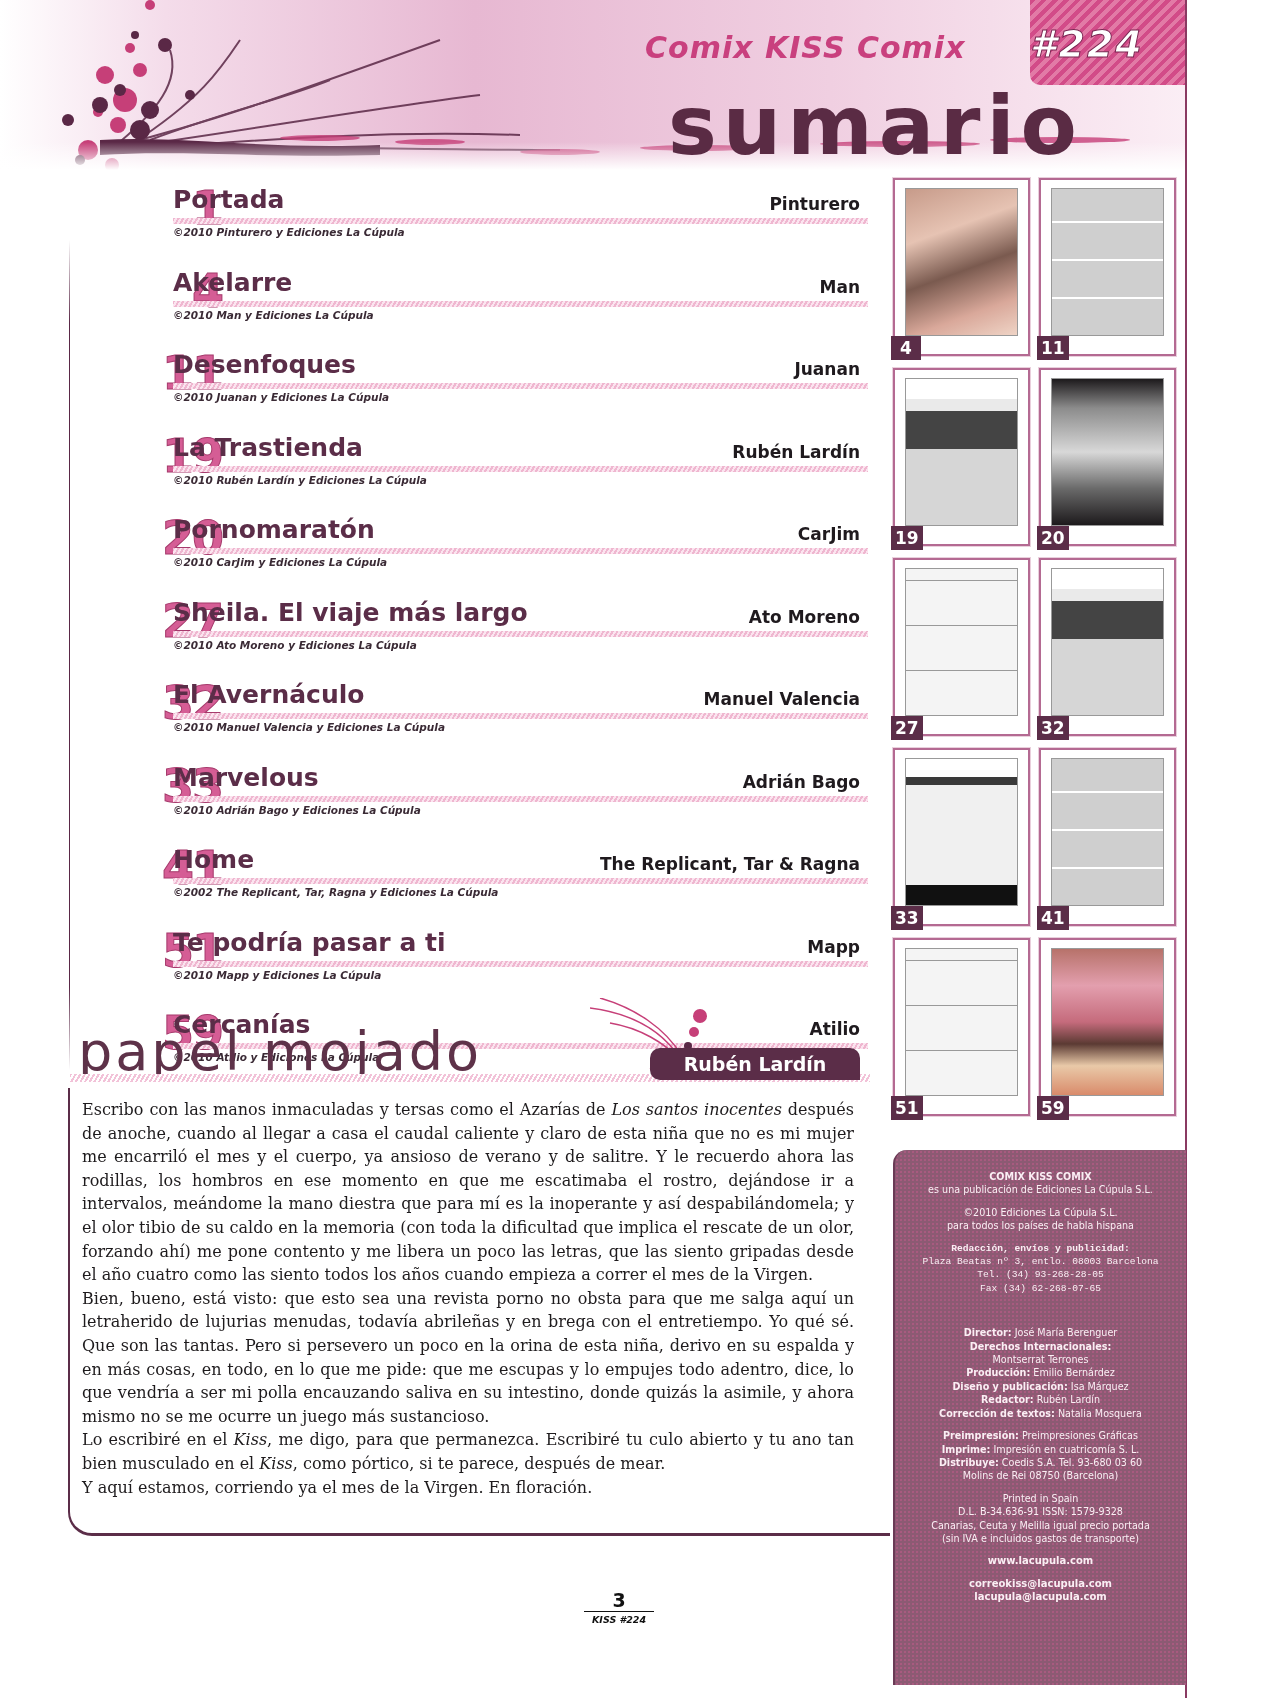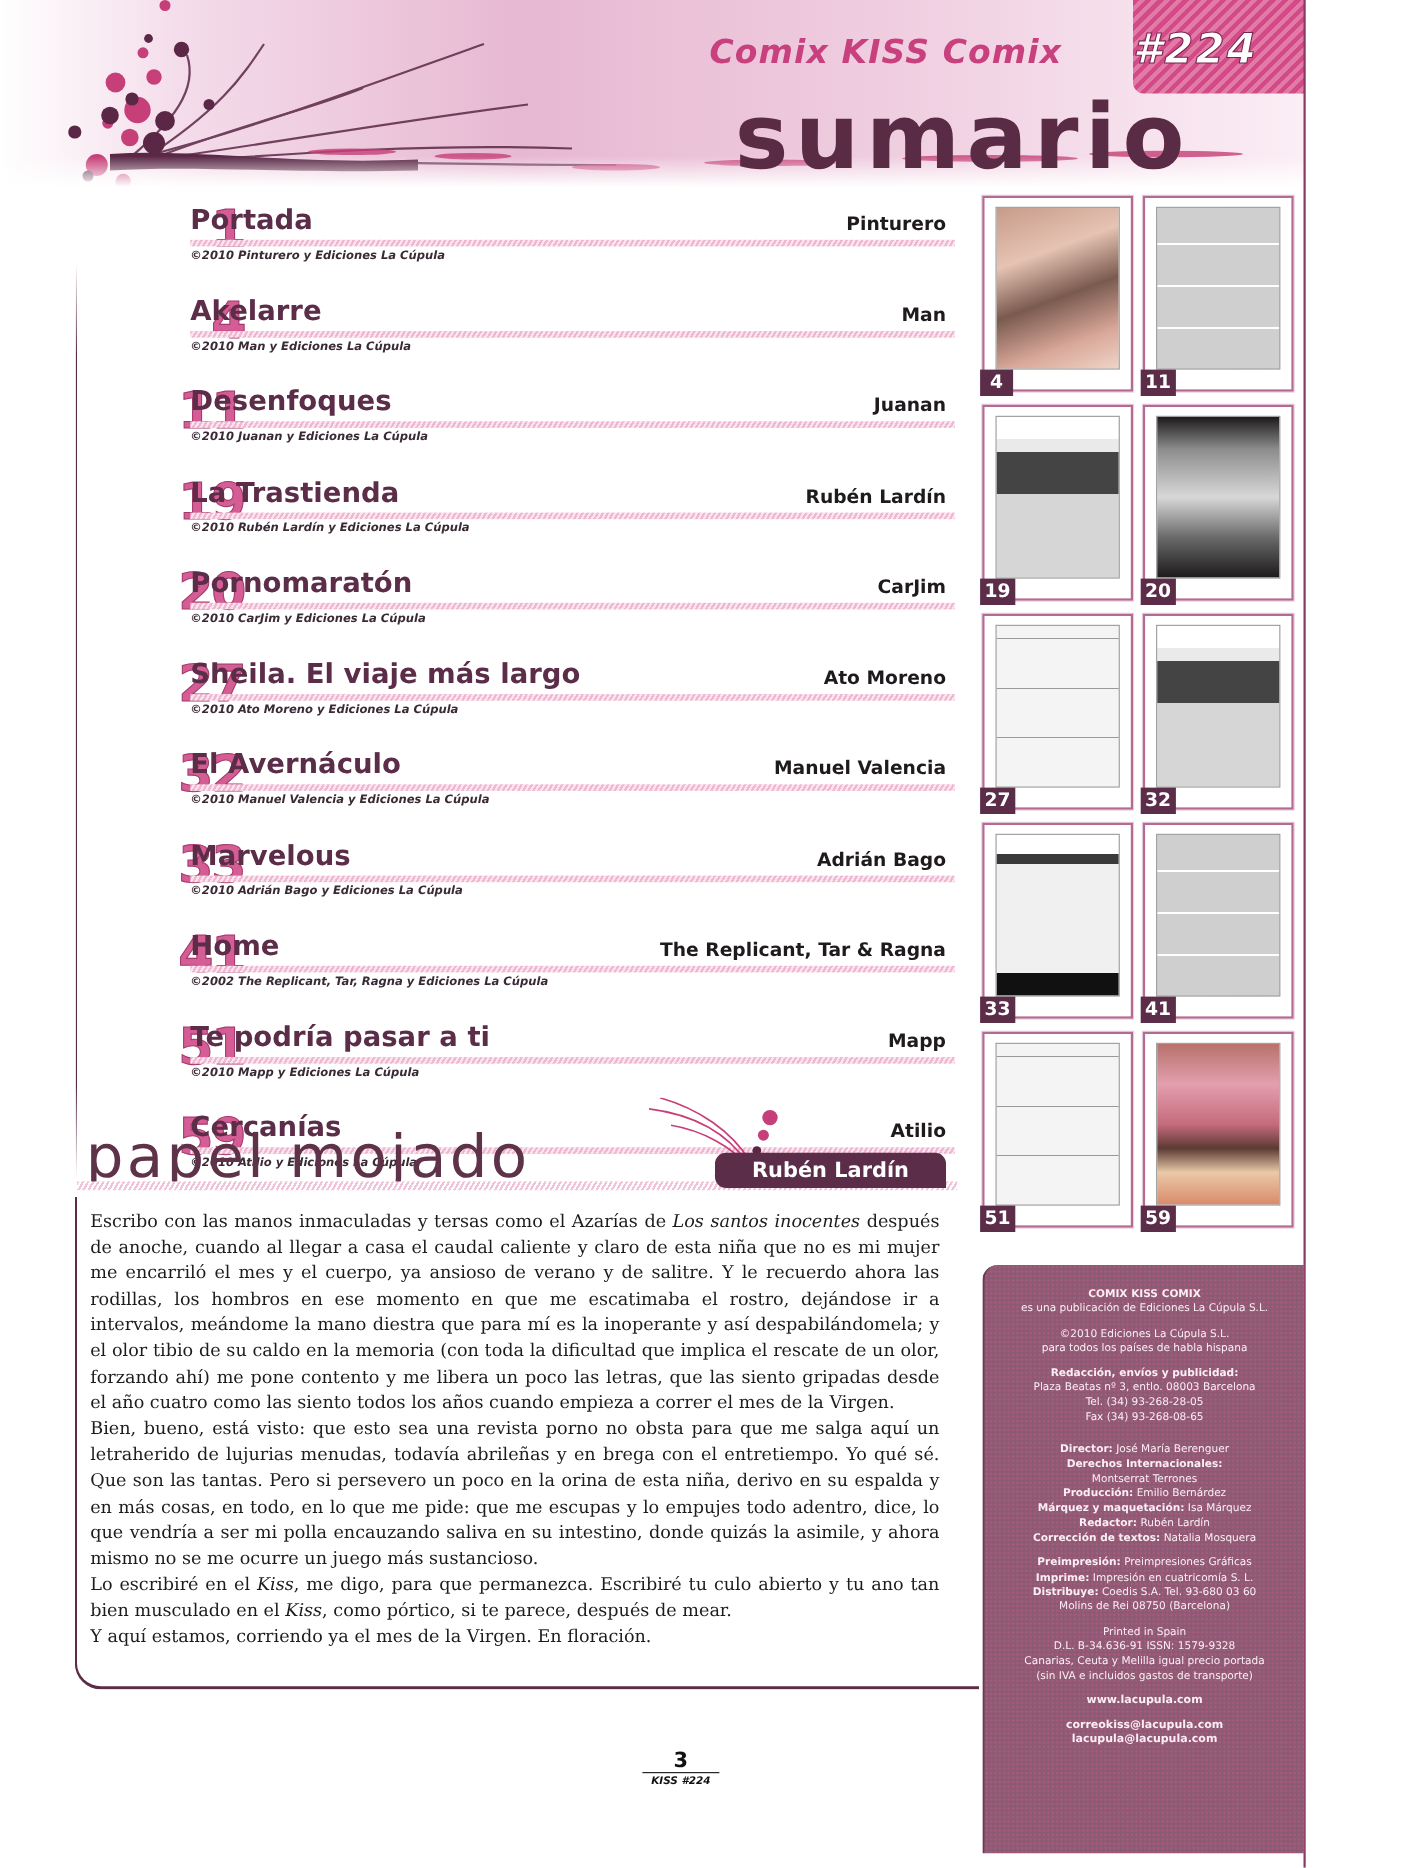--- a/index.html
+++ b/index.html
@@ -362,32 +362,32 @@
 
 <div class="colophon">
   <div class="grp">
     <div><b>COMIX KISS COMIX</b></div>
     <div>es una publicación de Ediciones La Cúpula S.L.</div>
   </div>
   <div class="grp">
     <div>©2010 Ediciones La Cúpula S.L.</div>
     <div>para todos los países de habla hispana</div>
   </div>
-  <div class="grp" style="margin-bottom:16px;">
+  <div class="grp" style="margin-bottom:31px;font-family:Liberation Mono, monospace;">
     <div><b>Redacción, envíos y publicidad:</b></div>
     <div>Plaza Beatas nº 3, entlo. 08003 Barcelona</div>
     <div>Tel. (34) 93-268-28-05</div>
-    <div>Fax  (34) 93-268-08-65</div>
+    <div>Fax  (34) 62-268-07-65</div>
   </div>
   <div class="grp">
     <div><b>Director:</b> <span>José María Berenguer</span></div>
     <div><b>Derechos Internacionales:</b></div>
     <div><span>Montserrat Terrones</span></div>
     <div><b>Producción:</b> <span>Emilio Bernárdez</span></div>
-    <div><b>Márquez y maquetación:</b> <span>Isa Márquez</span></div>
+    <div><b>Diseño y publicación:</b> <span>Isa Márquez</span></div>
     <div><b>Redactor:</b> <span>Rubén Lardín</span></div>
     <div><b>Corrección de textos:</b> <span>Natalia Mosquera</span></div>
   </div>
   <div class="grp">
     <div><b>Preimpresión:</b> <span>Preimpresiones Gráficas</span></div>
     <div><b>Imprime:</b> <span>Impresión en cuatricomía S. L.</span></div>
     <div><b>Distribuye:</b> <span>Coedis S.A. Tel. 93-680 03 60</span></div>
     <div><span>Molins de Rei 08750 (Barcelona)</span></div>
   </div>
   <div class="grp">

